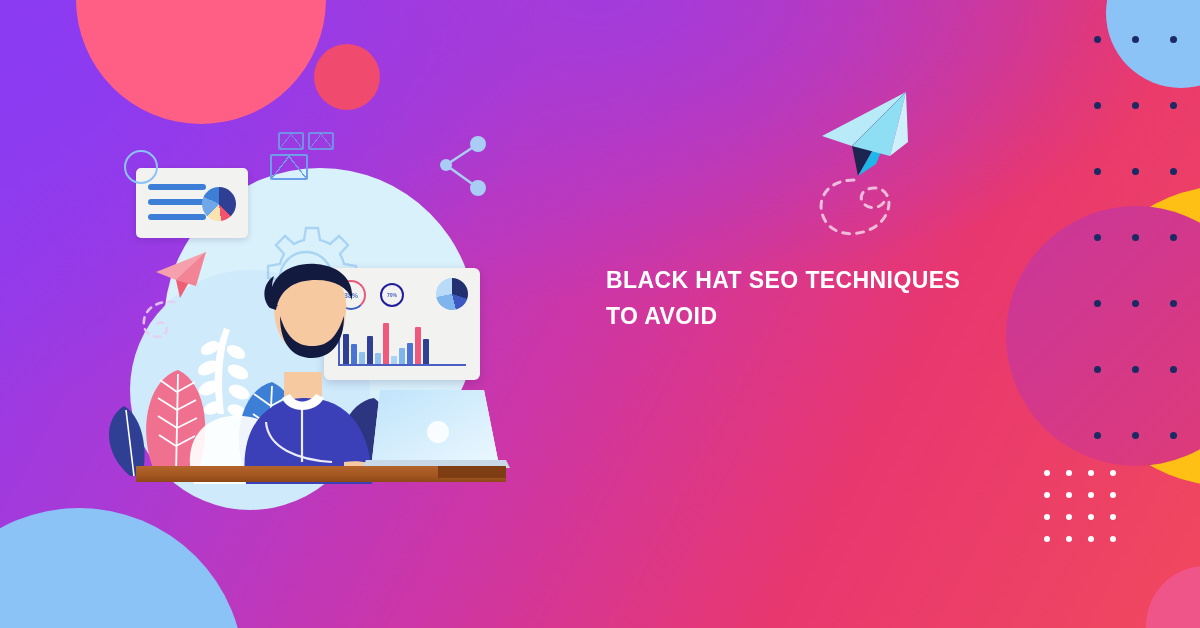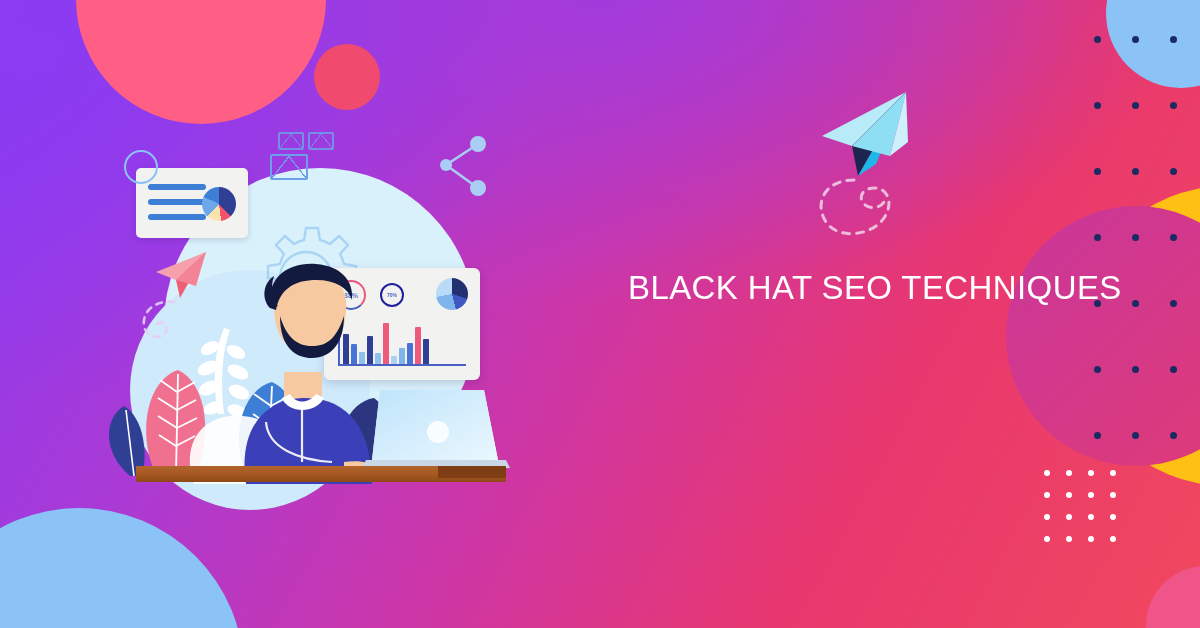--- a/index.html
+++ b/index.html
@@ -58,25 +58,25 @@
 
   #dotgrid-navy { left:1094px; top:36px; width:110px; height:460px; }
   #dotgrid-navy .dot { width:7px; height:7px; background:#1b2a63; }
 
   #dotgrid-white { left:1044px; top:470px; width:76px; height:76px; }
   #dotgrid-white .dot { width:6px; height:6px; background:#ffffff; }
 
   
   #headline {
     position:absolute;
-    left:628px; top:262px;
+    left:606px; top:262px;
     width:510px;
     color:#ffffff;
-    font-size:33px;
-    font-weight:normal;
+    font-size:23px;
+    font-weight:bold;
     letter-spacing:0.4px;
     line-height:1.58;
     text-transform:uppercase;
   }
 
   
   #plane-cyan { position:absolute; left:796px; top:84px; width:160px; height:160px; }
 
   
   #illustration { position:absolute; left:96px; top:128px; width:420px; height:368px; }
@@ -243,20 +243,21 @@
     <path d="M110 8 L26 52 L56 62 Z" fill="#b8eaf7"></path>
     <path d="M110 8 L56 62 L62 92 Z" fill="#1b2550"></path>
     <path d="M110 8 L62 92 L80 80 Z" fill="#1fb6e8"></path>
     <path d="M110 8 L56 62 L94 72 Z" fill="#8fdff4"></path>
     <path d="M110 8 L94 72 L112 58 Z" fill="#cdf0fa"></path>
     <path d="M58 96 C28 96 18 120 30 138 C42 156 76 152 88 134 C98 119 92 104 78 104 C66 104 62 114 68 120 C74 126 84 124 88 118" fill="none" stroke="#f2d3e8" stroke-width="3" stroke-linecap="round" stroke-dasharray="7 7" opacity=".85"></path>
   </svg>
 
   <div id="headline">
     <div>BLACK HAT SEO TECHNIQUES</div>
+    <div>TO AVOID</div>
   </div>
 
   <div id="illustration">
 
     <div id="illus-circle"></div>
     <div id="illus-circle-2"></div>
 
     <svg id="gear-icon" viewBox="0 0 120 120">
       <g fill="none" stroke="#9ecdf2" stroke-width="2.4">
         <circle cx="60" cy="60" r="26"></circle>

